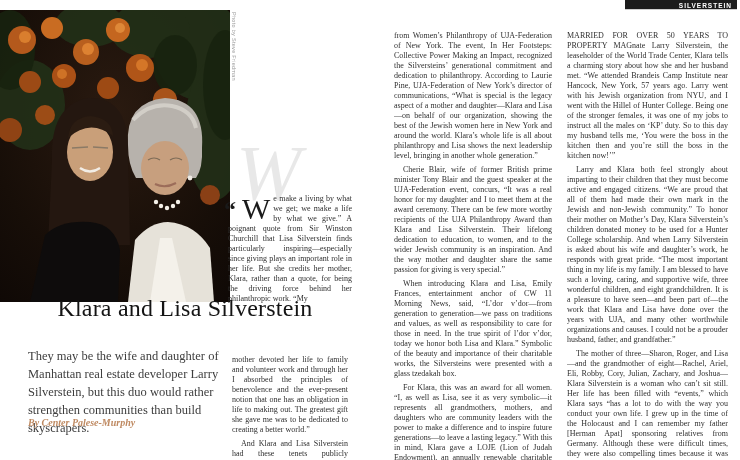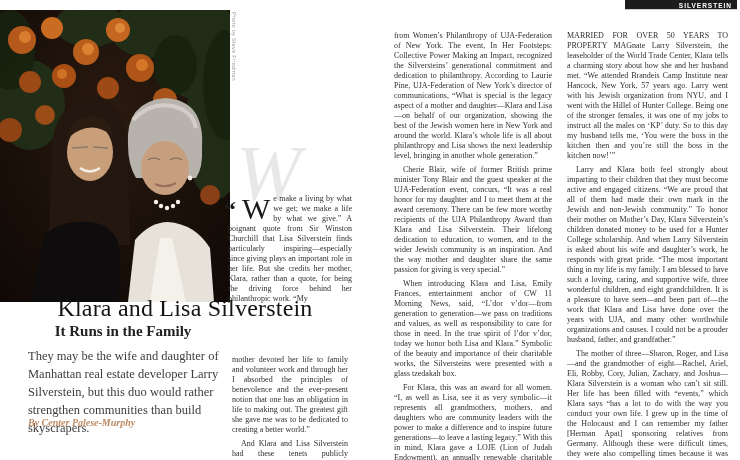--- a/index.html
+++ b/index.html
@@ -159,21 +159,20 @@
 <div class="photo-credit">Photo by Steve Friedman</div>
 
 <div class="quote-col">
   <div class="ghost-w">W</div>
   <span class="open-quote">“</span>
   <p><span class="dropcap">W</span><span>e make a living by what we get; we make a life by what we give.” A poignant quote from Sir Winston Churchill that Lisa Silverstein finds particularly inspiring—especially since giving plays an important role in her life. But she credits her mother, Klara, rather than a quote, for being the driving force behind her philanthropic work. “My</span></p>
 </div>
 
 <div class="headline">
   <h1>Klara and Lisa Silverstein</h1>
-  <h2>It Runs in the Family</h2>
 </div>
 <div class="standfirst">They may be the wife and daughter of Manhattan real estate developer Larry Silverstein, but this duo would rather strengthen communities than build skyscrapers.</div>
 <div class="byline">By Center Palese-Murphy</div>
 
 <div class="cont-col">
   <p>mother devoted her life to family and volunteer work and through her I absorbed the principles of benevolence and the ever-present notion that one has an obligation in life to making out. The greatest gift she gave me was to be dedicated to creating a better world.”</p>
   <p>And Klara and Lisa Silverstein had these tenets publicly acknowledged when they were recently honored with the inaugural Philanthropy Award</p>
 </div>
 
 <div class="col col-a">

